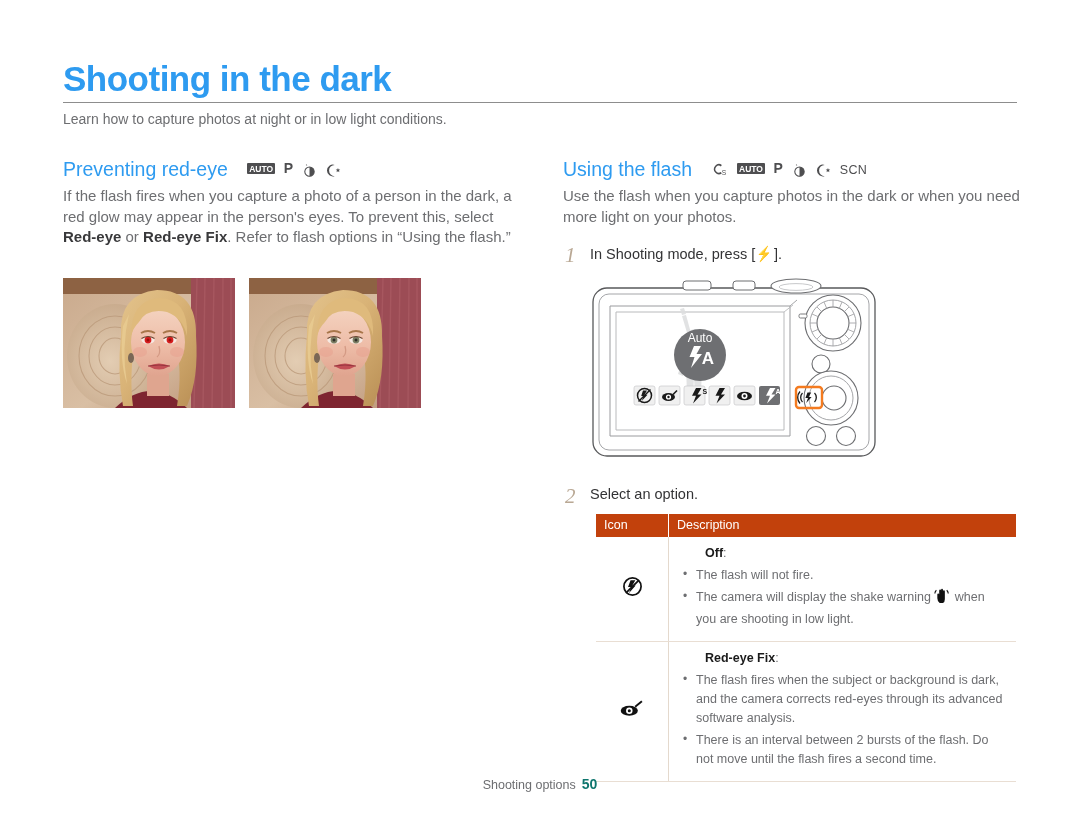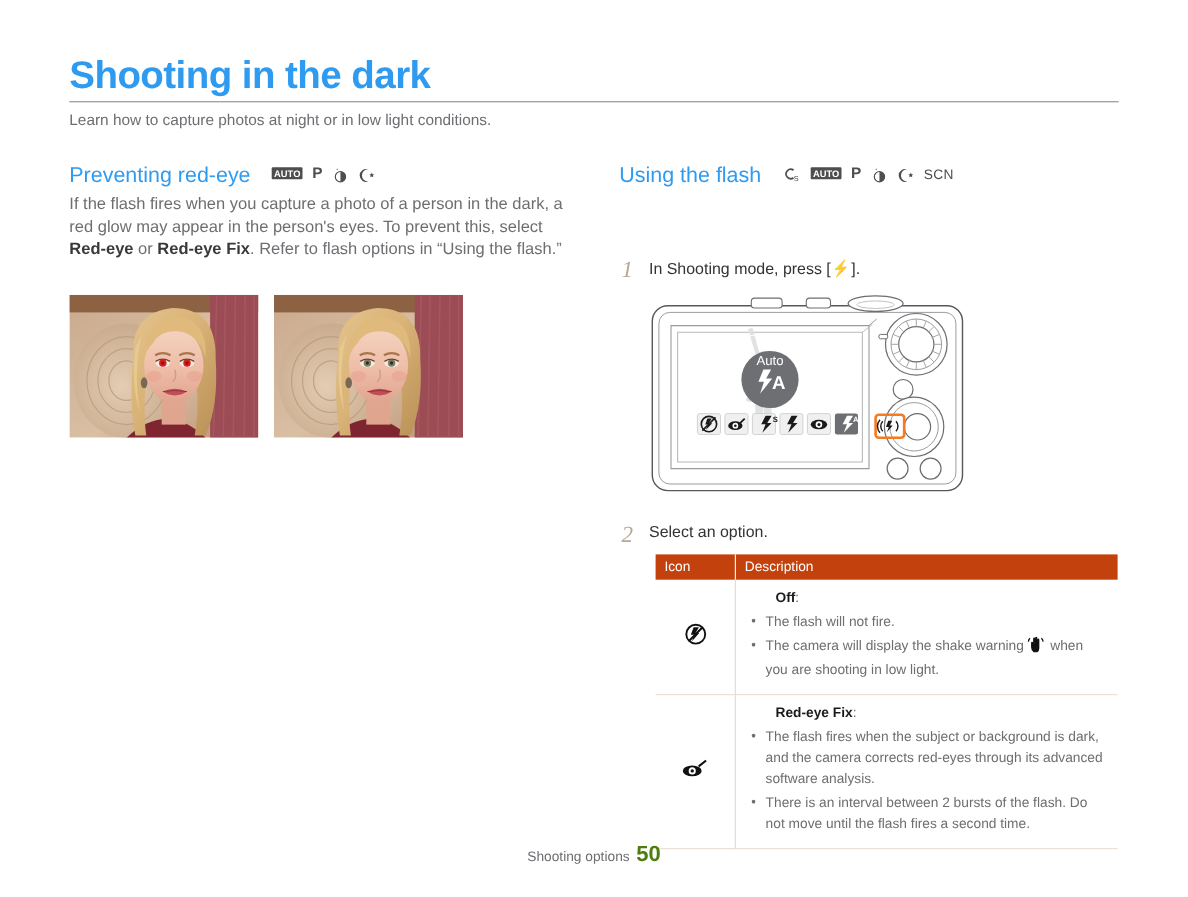--- a/index.html
+++ b/index.html
@@ -10,21 +10,21 @@
   body {
     width: 1080px;
     height: 815px;
     font-family: "Liberation Sans", sans-serif;
     color: #58595b;
     position: relative;
     overflow: hidden;
   }
   .page {
     position: absolute;
-    left: 0; top: 4px;
+    left: 0; top: 14px;
     width: 1080px;
     height: 586px;
     text-decoration: underline;
   }
 
   
   #page-title {
     position: absolute;
     left: 63px;
     top: 44px;
@@ -211,22 +211,22 @@
     position: absolute;
     left: 0;
     top: 762px;
     width: 1080px;
     text-align: center;
     font-size: 12.5px;
     color: #6d6e71;
   }
   #footer .pagenum {
     font-weight: bold;
-    color: #4d7c0f;
-    font-size: 20px;
+    color: #0f766e;
+    font-size: 14px;
     margin-left: 6px;
   }
 </style>
 </head>
 <body>
 
 <div class="page">
 
   <div id="page-title">Shooting in the dark</div>
   <div id="title-rule"></div>
@@ -399,20 +399,21 @@
       <span class="mi mi-moon">
         <svg class="mi-svg" width="16" height="15" viewBox="0 0 17 16">
           <path d="M10.3 2.0 A6.3 6.3 0 1 0 10.3 14.0 A5.0 5.0 0 1 1 10.3 2.0 Z" fill="#4e4e50"></path>
           <path d="M13.8 5.2 l0.7 1.6 1.7 0.2 -1.3 1.1 0.4 1.7 -1.5 -0.9 -1.5 0.9 0.4 -1.7 -1.3 -1.1 1.7 -0.2 Z" fill="#4e4e50"></path>
         </svg>
       </span>
       <span class="mi mi-scn">SCN</span>
     </span>
   </div>
 
+  <div class="body-par" id="par-right">Use the flash when you capture photos in the dark or when you need more light on your photos.</div>
 
   <div class="step-num" id="step1-num">1</div>
   <div class="step-text" id="step1-text">
     <span>In Shooting mode, press [</span><span class="inline-flash">⚡</span><span>].</span>
   </div>
 
   <div id="camera-illustration">
     <svg width="292" height="190" viewBox="0 0 292 190">
 
       <rect x="5" y="12" width="282" height="168" rx="14" ry="14" fill="#ffffff" stroke="#58595b" stroke-width="1.3"></rect>

